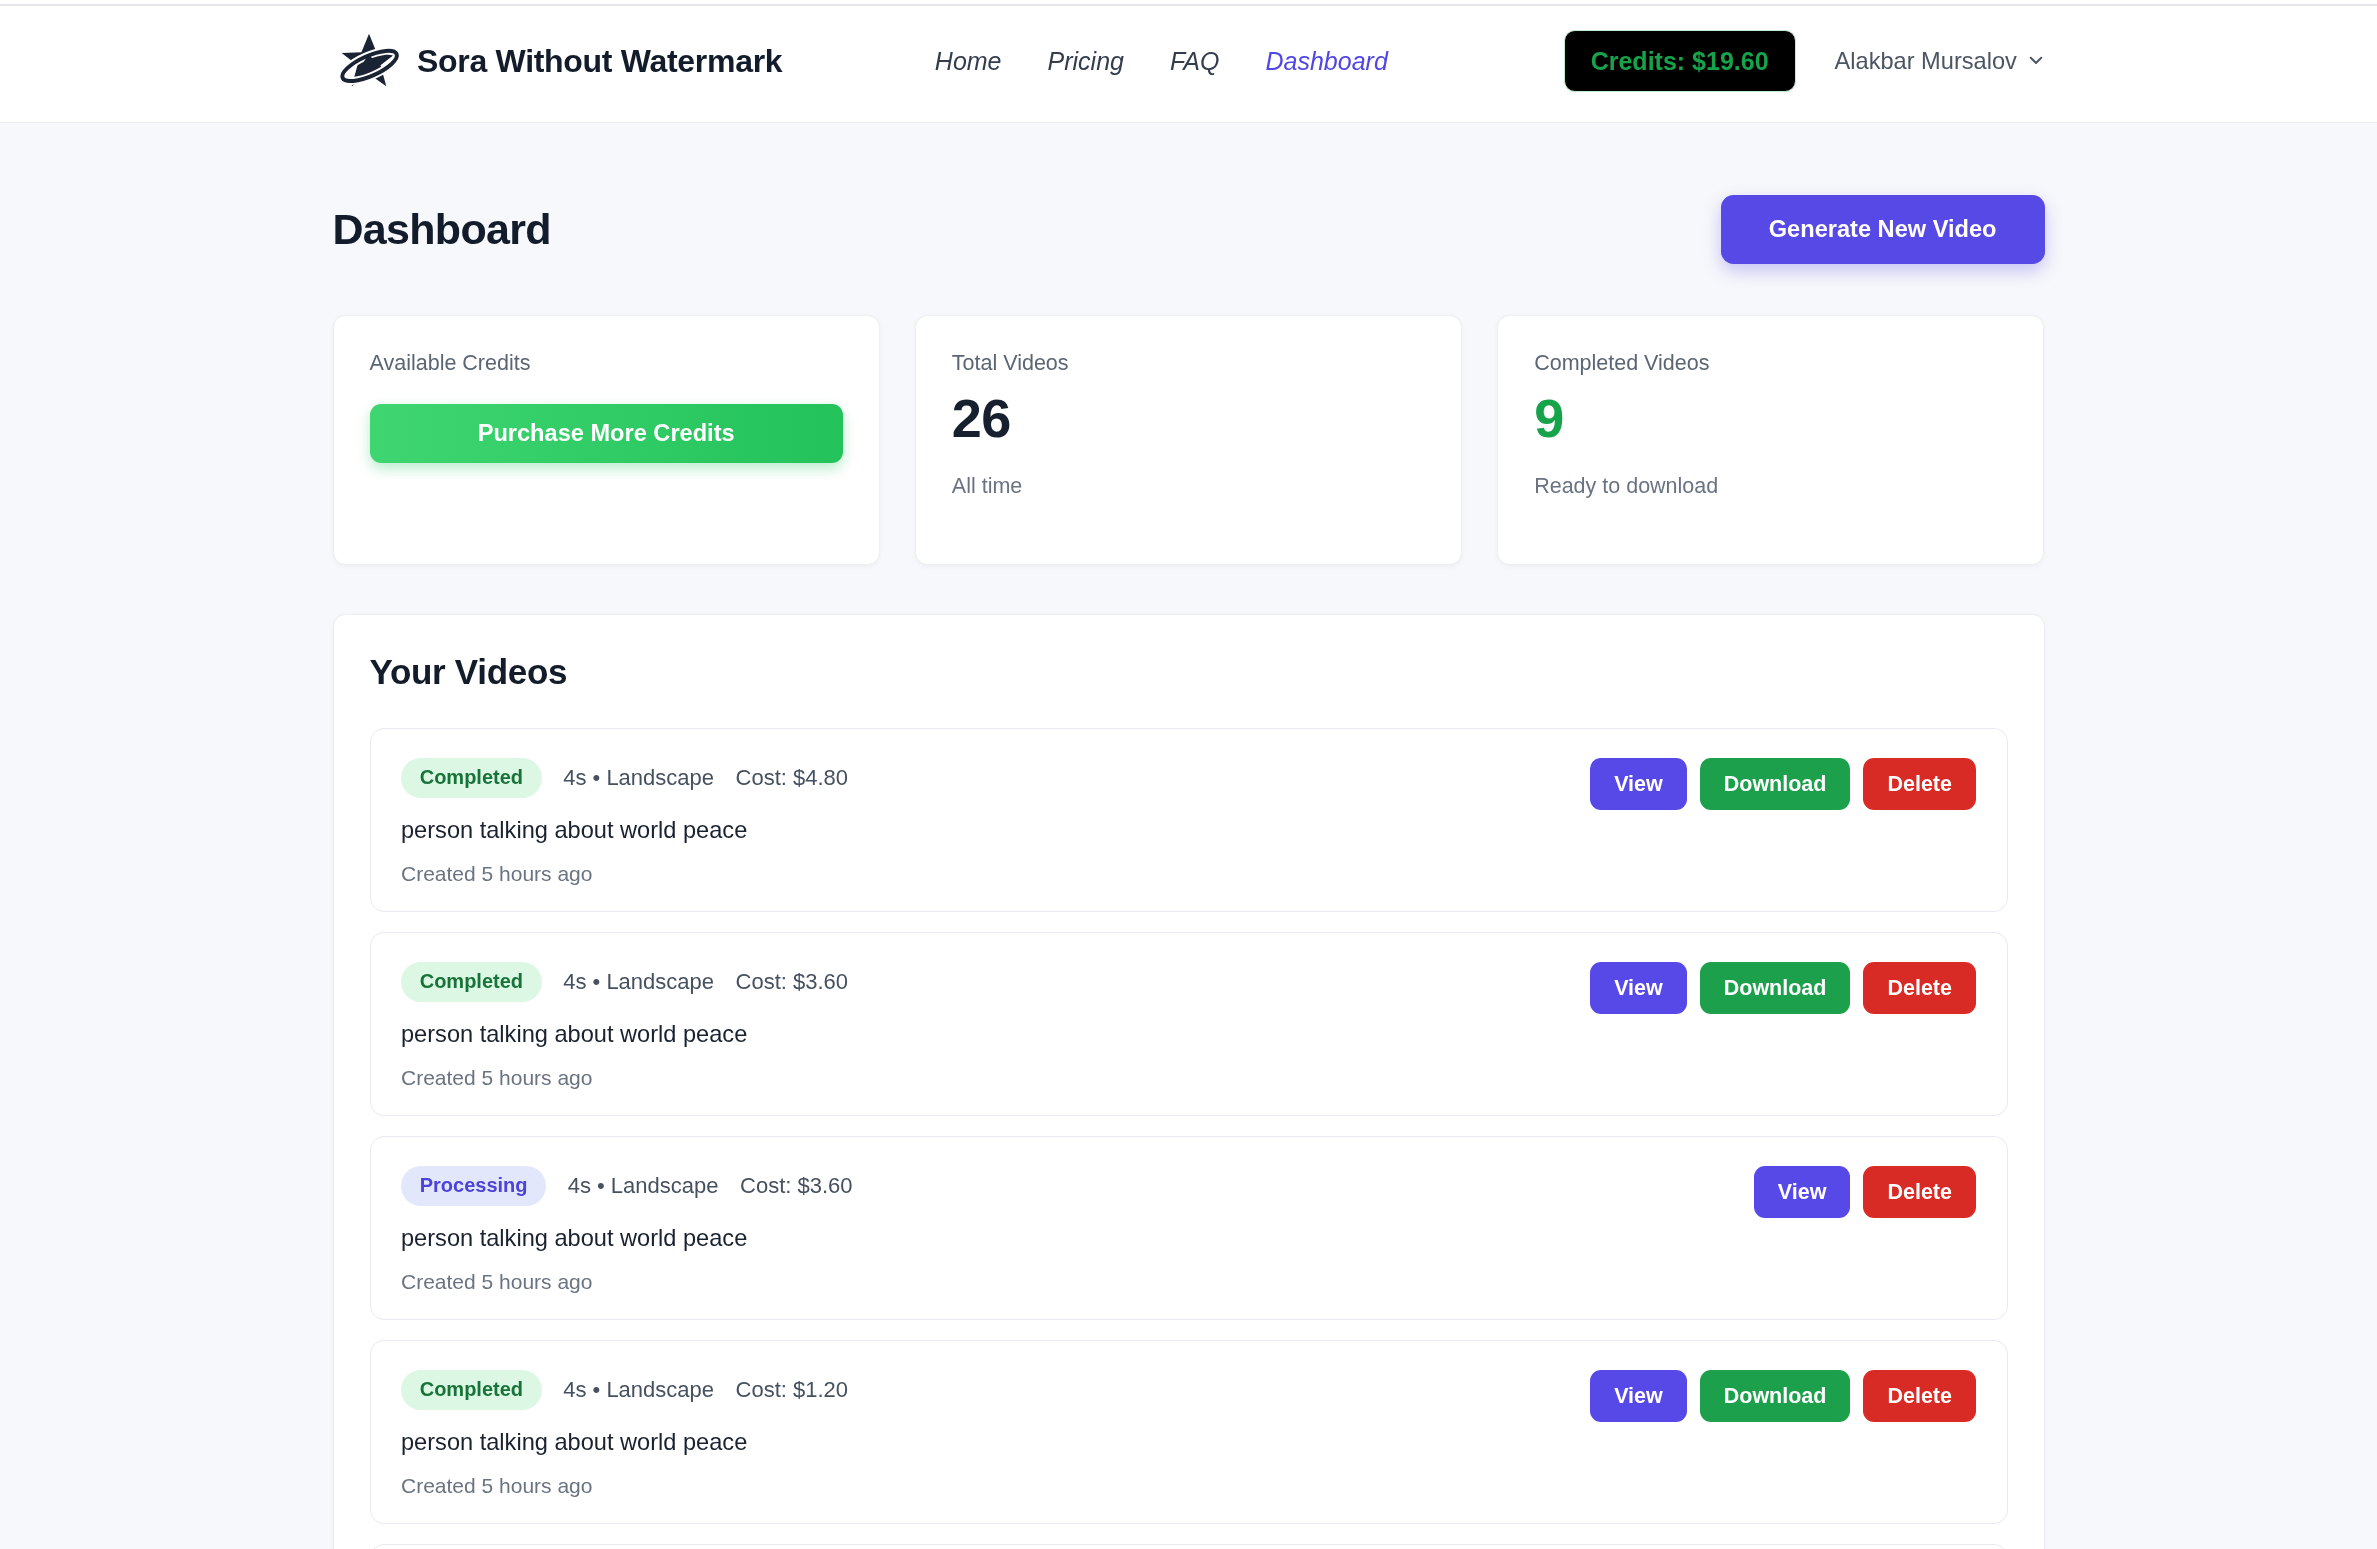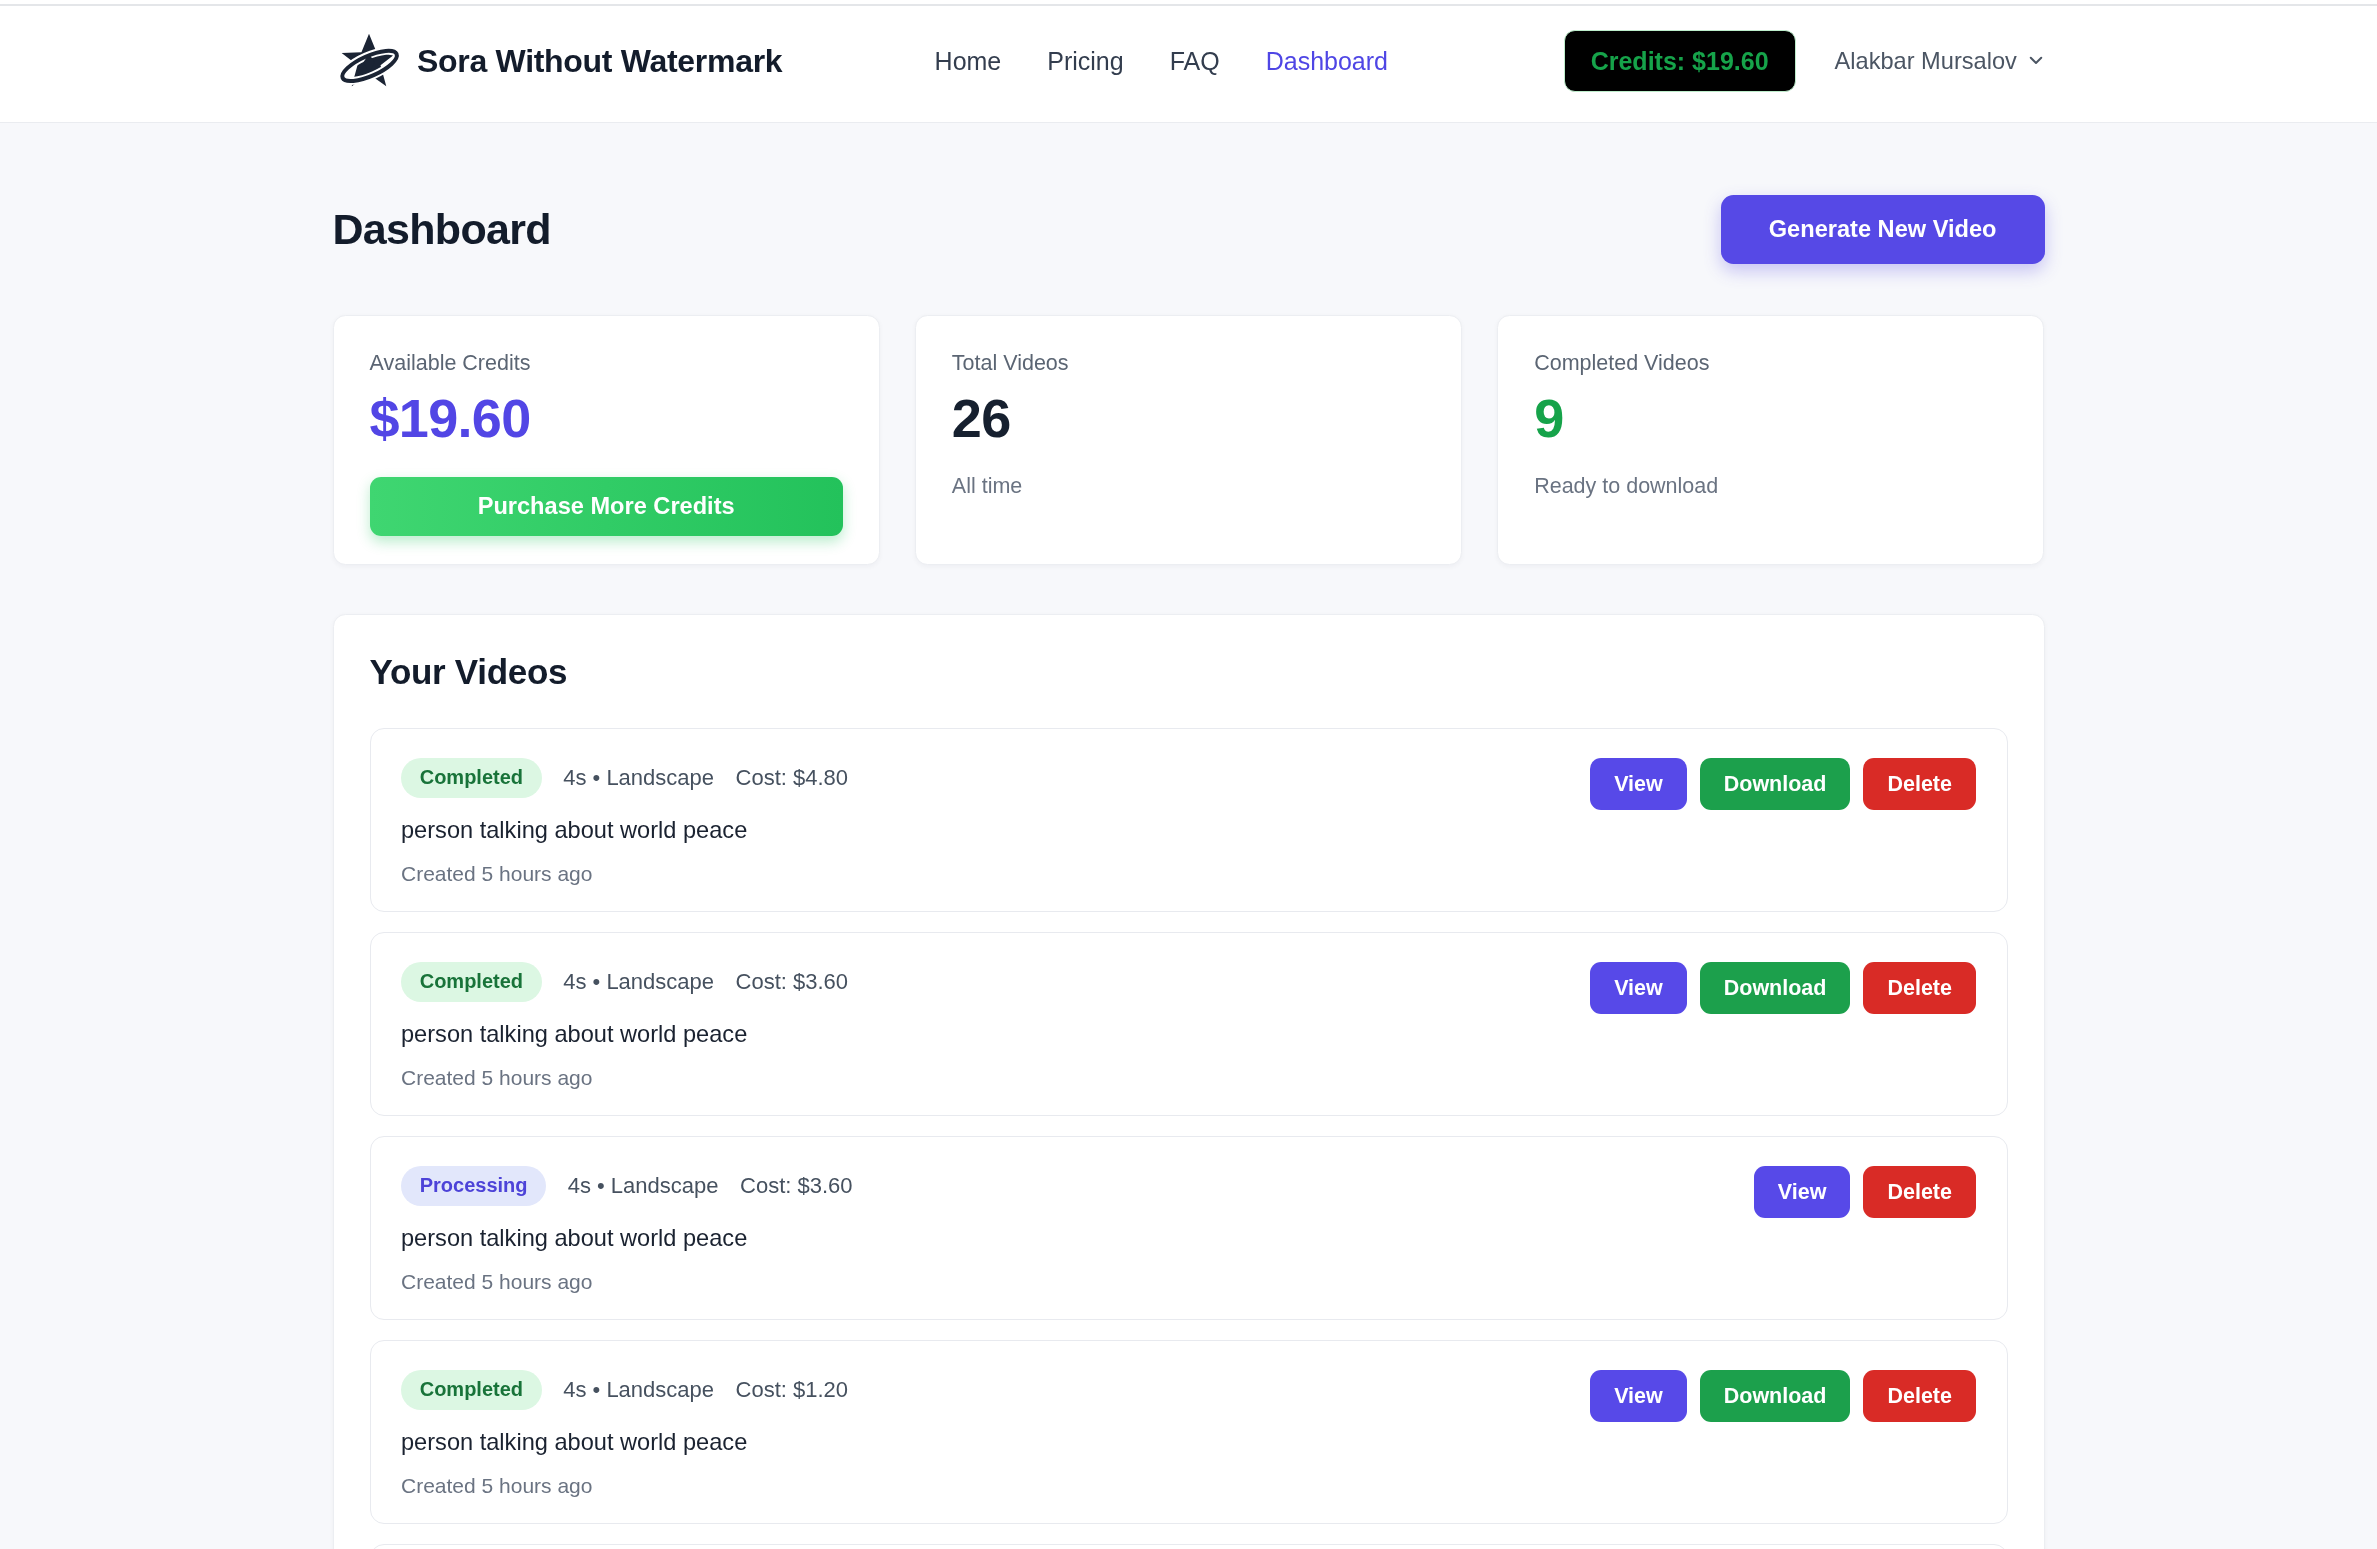--- a/index.html
+++ b/index.html
@@ -16,21 +16,21 @@
     height:123px; background:#ffffff; border-bottom:1.4px solid #eaecf0;
     display:flex; align-items:center; position:relative; z-index:2;
   }
   .header-inner {
     width:1712px; margin:0 auto; display:flex; align-items:center; position:relative; height:100%;
   }
   .brand { display:flex; align-items:center; gap:12.5px; }
   .brand svg { width:72px; height:72px; display:block; }
   .brand-name { font-size:32px; font-weight:700; color:#131c2b; letter-spacing:-0.3px; }
 
-  .nav { position:absolute; left:50%; transform:translateX(-56%); display:flex; gap:46px; align-items:center; }
+  .nav { position:absolute; left:50%; transform:translateX(-56%); display:flex; gap:46px; align-items:center;font-style:italic; }
   .nav-link { font-size:25px; color:#333d4e; cursor:pointer; text-decoration:none; }
   .nav-link.active { color:#4f46e5; }
 
   .header-right { margin-left:auto; display:flex; align-items:center; gap:39px; }
   .credits-badge {
     background:#000000; border:1.4px solid #bdedcb; color:#16a34a;
     font-size:25px; font-weight:700; padding:15.2px 26px; border-radius:11px;
     cursor:pointer;
   }
   .user-menu { display:flex; align-items:center; gap:9.7px; cursor:pointer; }
@@ -138,21 +138,20 @@
 <main class="container">
 
   <div class="page-head">
     <h1 class="page-title">Dashboard</h1>
     <button class="generate-btn">Generate New Video</button>
   </div>
 
   <section class="stats">
     <div class="card">
       <div class="stat-label">Available Credits</div>
-      <div class="stat-value indigo">$19.60</div>
       <button class="purchase-btn">Purchase More Credits</button>
     </div>
     <div class="card">
       <div class="stat-label">Total Videos</div>
       <div class="stat-value">26</div>
       <div class="stat-sub">All time</div>
     </div>
     <div class="card">
       <div class="stat-label">Completed Videos</div>
       <div class="stat-value green">9</div>

